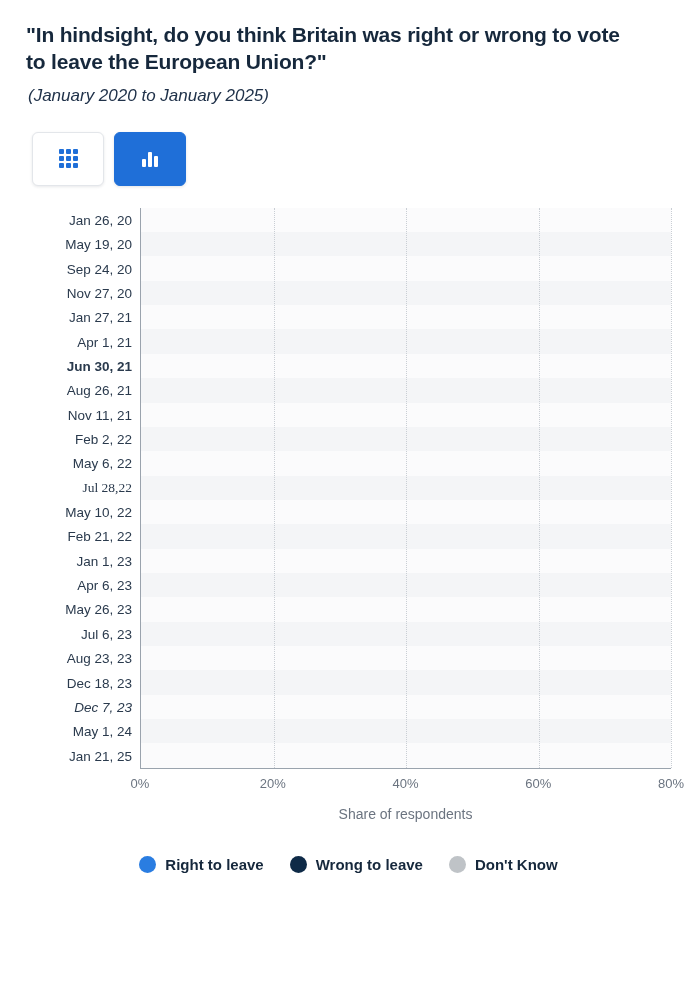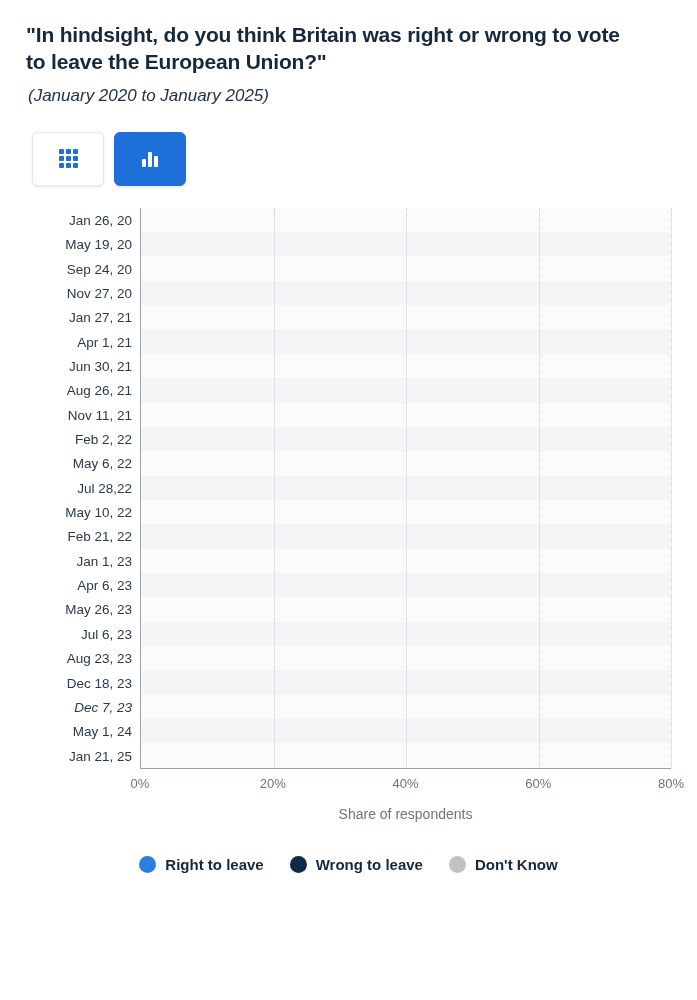--- a/index.html
+++ b/index.html
@@ -159,26 +159,26 @@
 
   <div class="chart">
     <div class="plot-row">
       <div class="ylabels" id="ylabels">
           <div class="yl" style="top: 2.17391%;">Jan 26, 20</div>
           <div class="yl" style="top: 6.52174%;">May 19, 20</div>
           <div class="yl" style="top: 10.8696%;">Sep 24, 20</div>
           <div class="yl" style="top: 15.2174%;">Nov 27, 20</div>
           <div class="yl" style="top: 19.5652%;">Jan 27, 21</div>
           <div class="yl" style="top: 23.913%;">Apr 1, 21</div>
-          <div class="yl" style="top: 28.2609%;">Jun 30, 21</div>
+          <div class="yl" style="top: 28.2609%; font-weight: bold;">Jun 30, 21</div>
           <div class="yl" style="top: 32.6087%;">Aug 26, 21</div>
           <div class="yl" style="top: 36.9565%;">Nov 11, 21</div>
           <div class="yl" style="top: 41.3043%; margin-left: 19px;">Feb 2, 22</div>
           <div class="yl" style="top: 45.6522%;">May 6, 22</div>
-          <div class="yl" style="top: 50%;">Jul 28,22</div>
+          <div class="yl" style="top: 50%; font-family: Liberation Serif, serif;">Jul 28,22</div>
           <div class="yl" style="top: 54.3478%;">May 10, 22</div>
           <div class="yl" style="top: 58.6957%;">Feb 21, 22</div>
           <div class="yl" style="top: 63.0435%;">Jan 1, 23</div>
           <div class="yl" style="top: 67.3913%;">Apr 6, 23</div>
           <div class="yl" style="top: 71.7391%;">May 26, 23</div>
           <div class="yl" style="top: 76.087%;">Jul 6, 23</div>
           <div class="yl" style="top: 80.4348%;">Aug 23, 23</div>
           <div class="yl" style="top: 84.7826%;">Dec 18, 23</div>
           <div class="yl" style="top: 89.1304%; font-style: italic;">Dec 7, 23</div>
           <div class="yl" style="top: 93.4783%;">May 1, 24</div>

